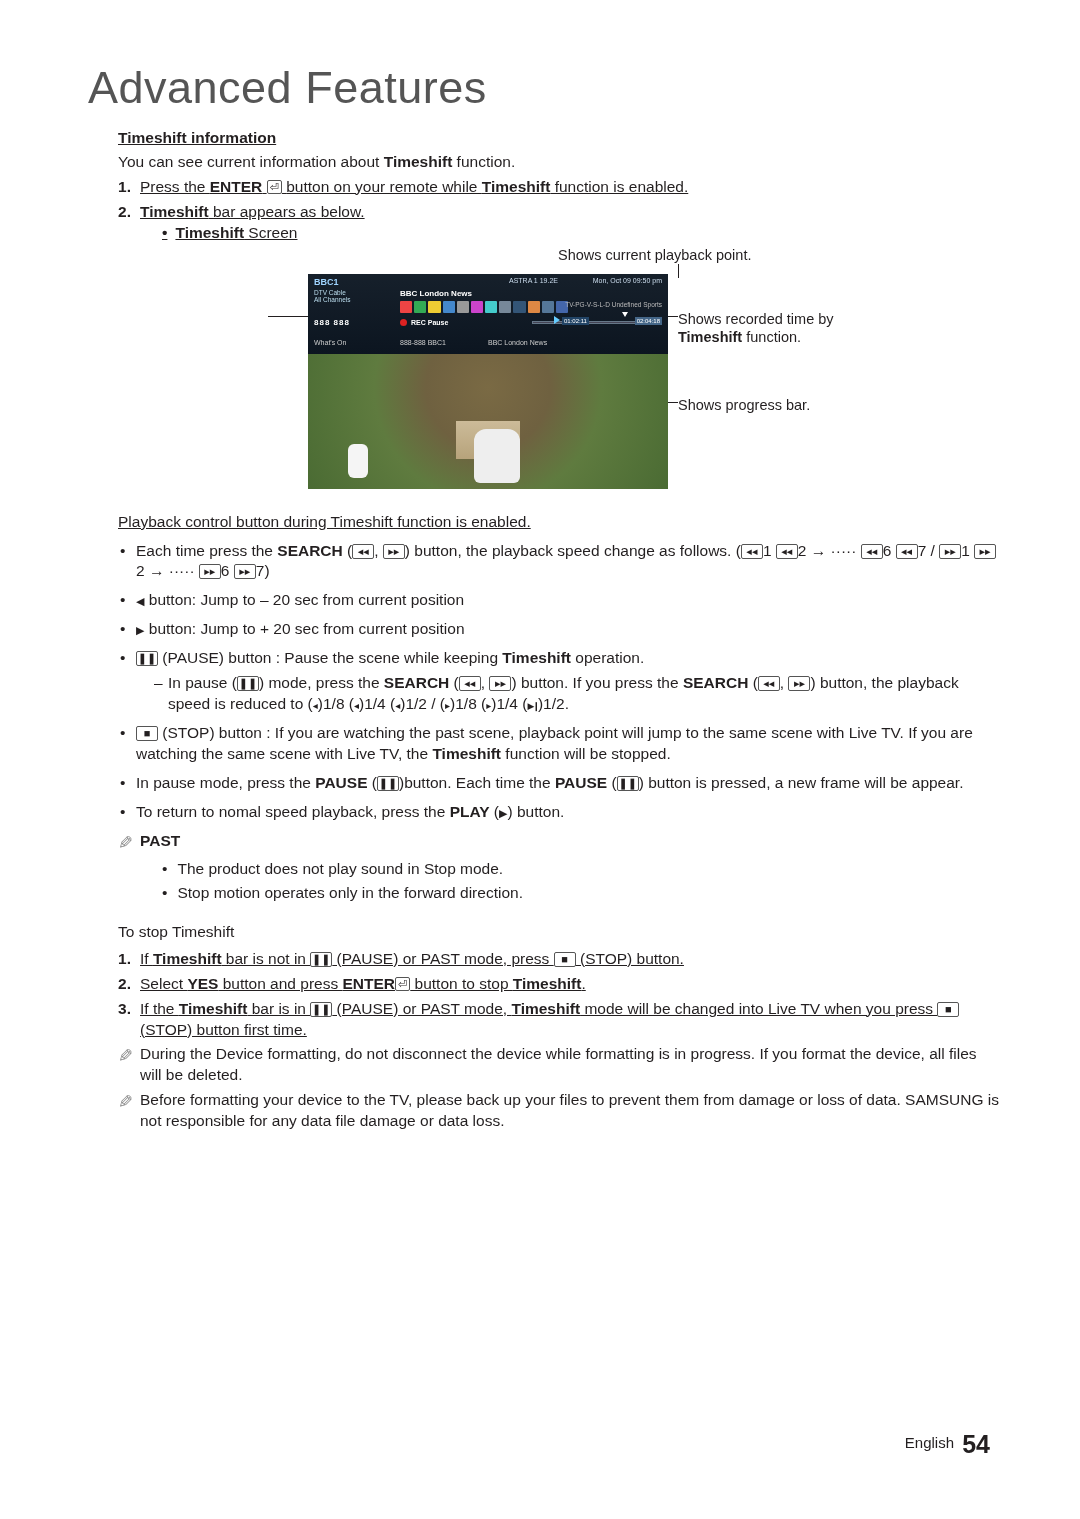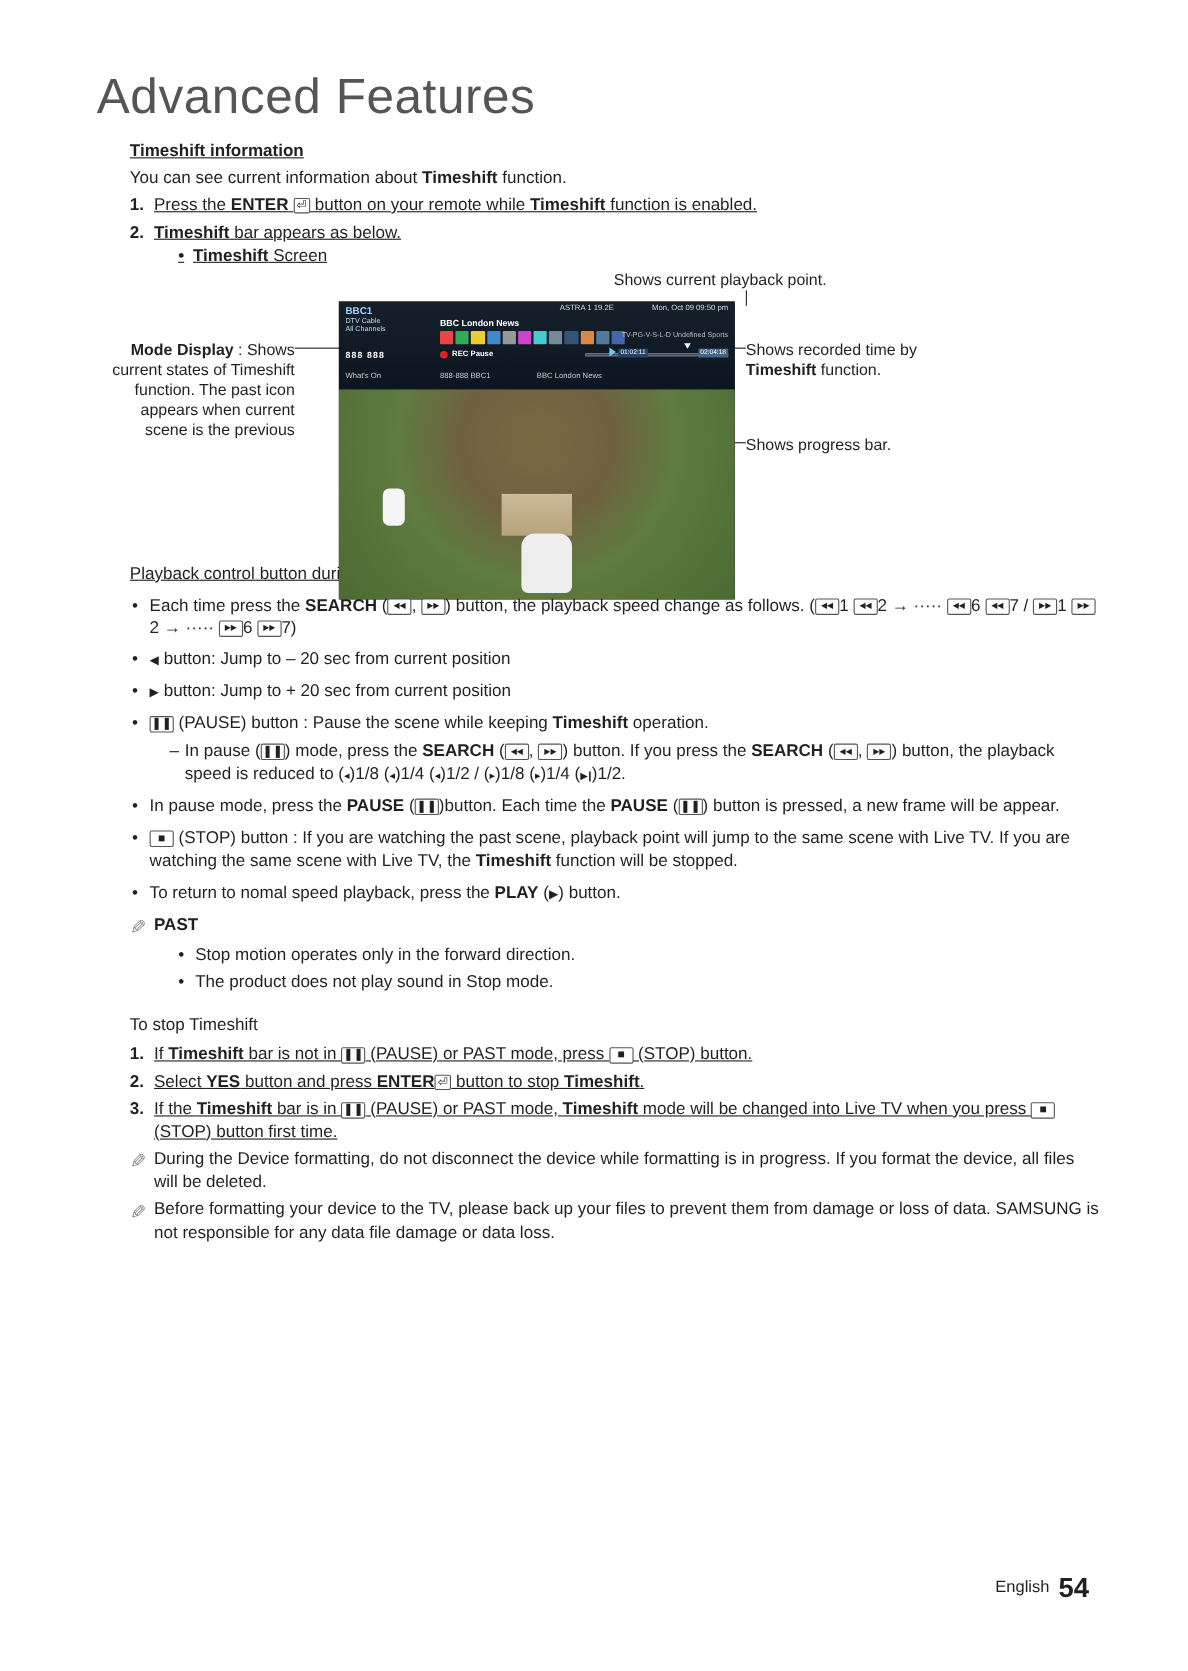--- a/index.html
+++ b/index.html
@@ -54,21 +54,21 @@
   
   .figwrap { position: relative; height: 240px; margin: 10px 0 18px; }
   .callout { position:absolute; font-size:14.5px; line-height:1.25; }
   .callout.right { text-align:left; }
   .callout.left { text-align:right; }
   .hline { position:absolute; height:1px; background:#231f20; }
   .tick { position:absolute; width:1px; background:#231f20; height:10px; }
 
   
   .shot {
-    position:absolute; left:190px; top:20px; width:360px; height:271px;
+    position:absolute; left:190px; top:20px; width:360px; height:215px;
     background:#0a0a0a; overflow:hidden;
   }
   .shot .infobar { position:absolute; top:0; left:0; right:0; height:80px; background:linear-gradient(#16202b,#0c1520); }
   .shot .ttl { position:absolute; top:2px; left:6px; font-size:9px; color:#9fd4ff; font-weight:bold;}
   .shot .astra{ position:absolute; top:2px; right:110px; font-size:7px; color:#cde;}
   .shot .date{ position:absolute; top:2px; right:6px; font-size:7px; color:#cde;}
   .shot .subttl{position:absolute; top:15px; left:92px; font-size:8px; font-weight:bold; color:#fff;}
   .shot .chipL{position:absolute; top:15px; left:6px; font-size:6.5px; color:#bde; line-height:7px; width:60px;}
   .shot .iconstrip{position:absolute; top:27px; left:92px; right:100px; height:12px; display:flex; gap:2px;}
   .shot .iconstrip span{ width:14px; height:12px; border-radius:1px;}
@@ -132,23 +132,20 @@
       <ul class="sub">
           <li><span class="b">Timeshift</span><span> Screen</span></li>
         </ul>
     </li>
   </ol>
 
   <div class="figwrap">
     <div class="callout" style="left:440px; top:-8px;">Shows current playback point.</div>
     <div class="tick" style="left:560px; top:10px; height:14px;"></div>
 
-    <div class="callout left" style="left:-30px; top:56px; width:180px;">
-      <span class="b">Mode Display</span><span> : Shows current states of Timeshift function. The past icon appears when current scene is the previous</span>
-    </div>
     <div class="hline" style="left:150px; top:62px; width:50px;"></div>
 
     <div class="callout right" style="left:560px; top:56px; width:200px;">
       <span>Shows recorded time by </span><span class="b">Timeshift</span><span> function.</span>
     </div>
     <div class="hline" style="left:540px; top:62px; width:20px;"></div>
 
     <div class="callout right" style="left:560px; top:142px; width:200px;">Shows progress bar.</div>
     <div class="hline" style="left:540px; top:148px; width:20px;"></div>
 
@@ -219,37 +216,37 @@
       <span class="iconbox">❚❚</span><span> (PAUSE) button : Pause the scene while keeping </span><span class="b">Timeshift</span><span> operation.</span>
       <ul class="inner">
         <li>
           <span>In pause (</span><span class="iconbox">❚❚</span><span>) mode, press the </span><span class="b">SEARCH</span>
           (<span class="iconbox">◂◂</span>, <span class="iconbox">▸▸</span>)<span> button. If you press the </span><span class="b">SEARCH</span>
           (<span class="iconbox">◂◂</span>, <span class="iconbox">▸▸</span>)<span> button, the playback speed is reduced to (</span><span class="slow-l"></span><span>)1/8 (</span><span class="slow-l"></span><span>)1/4 (</span><span class="slow-l"></span><span>)1/2 / (</span><span class="slow-r"></span><span>)1/8 (</span><span class="slow-r"></span><span>)1/4 (</span><span class="step-r"></span><span>)1/2.</span>
         </li>
       </ul>
     </li>
     <li>
+      <span class="iconbox">■</span><span> (STOP) button : If you are watching the past scene, playback point will jump to the same scene with Live TV. If you are watching the same scene with Live TV, the </span><span class="b">Timeshift</span><span> function will be stopped.</span>
+    </li>
+    <li>
       <span>In pause mode, press the </span><span class="b">PAUSE</span> (<span class="iconbox">❚❚</span>)<span>button. Each time the </span><span class="b">PAUSE</span> (<span class="iconbox">❚❚</span>)<span> button is pressed, a new frame will be appear.</span>
-    </li>
-    <li>
-      <span class="iconbox">■</span><span> (STOP) button : If you are watching the past scene, playback point will jump to the same scene with Live TV. If you are watching the same scene with Live TV, the </span><span class="b">Timeshift</span><span> function will be stopped.</span>
     </li>
     <li>
       <span>To return to nomal speed playback, press the </span><span class="b">PLAY</span> (<span class="tri-r"></span>)<span> button.</span>
     </li>
   </ul>
 
   <div class="note-row">
     <span class="note-icon"></span>
     <span class="b">PAST</span>
   </div>
   <ul class="notelist">
+    <li>The product does not play sound in Stop mode.</li>
     <li>Stop motion operates only in the forward direction.</li>
-    <li>The product does not play sound in Stop mode.</li>
   </ul>
 
   <div class="subhead2" style="text-decoration:none;">To stop Timeshift</div>
   <ol class="numlist">
     <li>
       <span>If </span><span class="b">Timeshift</span><span> bar is not in </span><span class="iconbox">❚❚</span><span> (PAUSE) or PAST mode, press </span><span class="iconbox">■</span><span> (STOP) button.</span>
     </li>
     <li>
       <span>Select </span><span class="b">YES</span><span> button and press </span><span class="b">ENTER</span><span class="ebox">⏎</span><span> button to stop </span><span class="b">Timeshift</span><span>.</span>
     </li>

